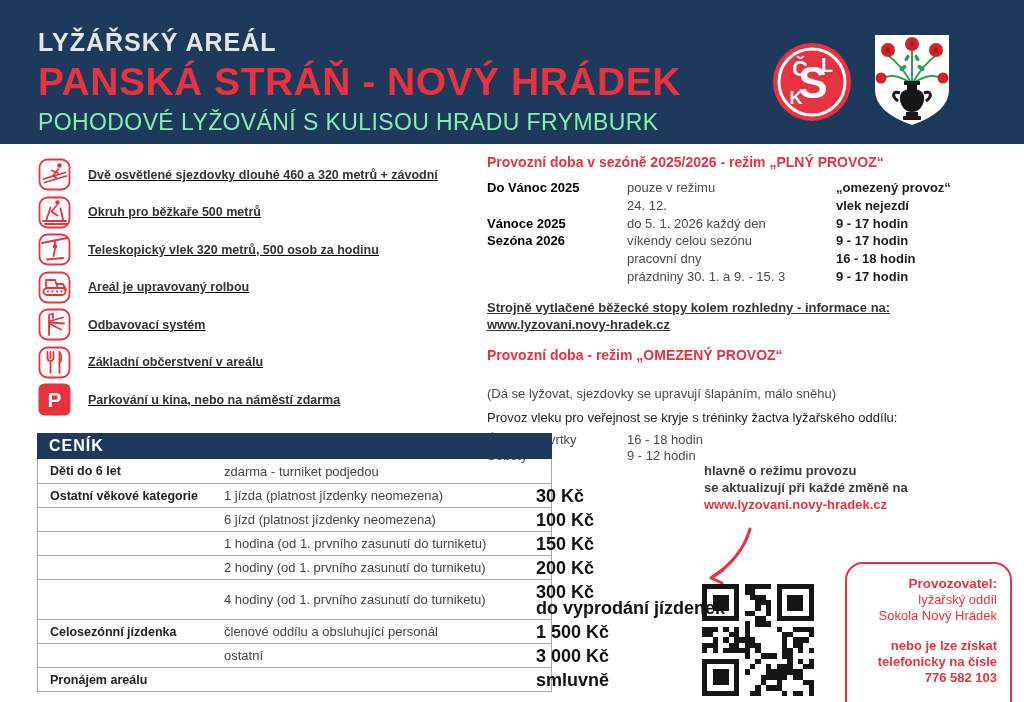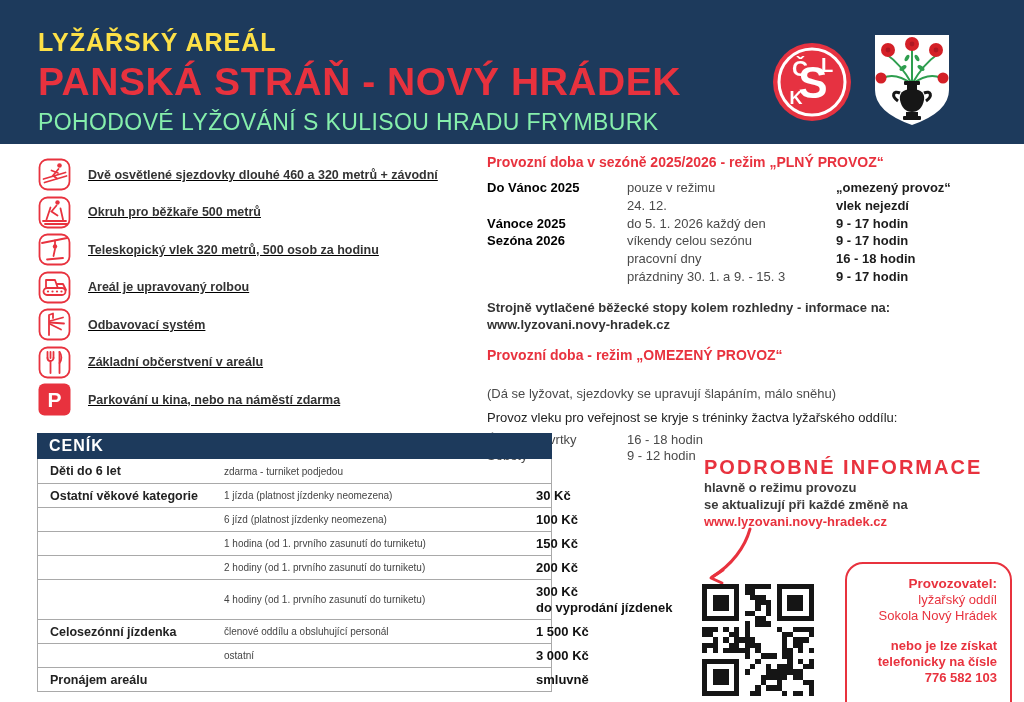--- a/index.html
+++ b/index.html
@@ -4,56 +4,56 @@
 <style>
   * { margin:0; padding:0; box-sizing:border-box; }
   html,body { background:#888; }
   #poster {
     position:relative; width:1024px; height:702px; background:#ffffff;
     font-family:"Liberation Sans", sans-serif; overflow:hidden; margin:0 auto;
   }
   
   #banner { position:absolute; left:0; top:0; width:1024px; height:144px; background:#1d3a5c; }
   #banner-text { position:absolute; left:38px; top:28px; }
-  .b-sup  { color:#fde047; font-size:25px; font-weight:700; letter-spacing:1px; }
+  .b-sup  { color:#e5e5e5; font-size:25px; font-weight:700; letter-spacing:1px; }
   .b-main { color:#e8323e; font-size:39px; font-weight:800; letter-spacing:.5px; margin-top:3px; white-space:nowrap; }
   .b-sub  { color:#86efac; font-size:23px; font-weight:400; letter-spacing:.4px; margin-top:5px; white-space:nowrap; }
   .logo { position:absolute; }
   #sokol-logo { left:772px; top:42px; }
   #coat-of-arms { left:871px; top:32px; }
   
   #features { position:absolute; left:38px; top:156px; width:440px;text-decoration:underline; }
   .feature { display:flex; align-items:center; height:37.5px; gap:17px; }
   .ficon { width:33px; height:33px; flex:none; }
   .flabel { font-size:12.5px; font-weight:700; color:#333333; white-space:nowrap; }
   
   #right-col { position:absolute; left:487px; top:154px; width:528px; }
   .r-title { color:#e8323e; font-size:14px; font-weight:700; white-space:nowrap; }
   #schedule { display:grid; grid-template-columns:140px 209px 1fr; margin-top:9px; }
   #schedule > div { font-size:13px; line-height:17.8px; white-space:nowrap; }
   .sp { font-weight:700; color:#000000; }
   .sd { color:#4a4a4a; }
   .st { font-weight:700; color:#1c1c1c; }
-  #tracks { margin-top:13px; font-size:13px; font-weight:700; color:#333333; line-height:17px; }
+  #tracks { margin-top:13px; font-size:13px; font-weight:700; color:#333333; line-height:17px;text-decoration:underline; }
   #tracks .url { color:#333333; }
   #limited { margin-top:14px; }
   .l-note { font-size:13px; color:#4a4a4a; margin-top:23px; }
   .l-sub  { font-size:13px; font-weight:400; color:#222222; margin-top:9px; }
   #limited-rows { display:grid; grid-template-columns:140px 1fr; margin-top:7px; }
   #limited-rows > div { font-size:13px; color:#4a4a4a; line-height:16.5px; }
   
   #pricing { position:absolute; left:37px; top:433px; width:515px; }
   #price-bar { height:26px; background:#1d3a5c; color:#ffffff; font-size:16px; font-weight:700;
                letter-spacing:1px; display:flex; align-items:center; padding-left:12px; }
   #price-table { border:1px solid #a9a9a9; border-top:none; }
   .prow { display:grid; grid-template-columns:186px 312px 1fr; align-items:center; padding:3.5px 0; min-height:24px; }
   .prow + .prow { border-top:1px solid #a9a9a9; }
   .pc1 { padding-left:12px; font-size:12.5px; font-weight:700; color:#222222; white-space:nowrap; }
-  .pc2 { font-size:10px; color:#444444; white-space:nowrap; }
-  .pc3 { font-size:13px;  font-weight:700; color:#111111; line-height:16px; white-space:nowrap; }
+  .pc2 { font-size:13px; color:#444444; white-space:nowrap; }
+  .pc3 { font-size:18px;  font-weight:700; color:#111111; line-height:16px; white-space:nowrap; }
   
   #details { position:absolute; left:704px; top:456px; width:310px; }
   .d-title { color:#e8323e; font-size:20px; font-weight:700; letter-spacing:2px; white-space:nowrap; }
   .d-line  { font-size:13px; font-weight:700; color:#3b3b3b; line-height:17px; }
   .d-line:first-of-type { margin-top:6px; }
   .d-url   { font-size:13px; font-weight:700; color:#e8323e; line-height:17px; }
   #arrow { position:absolute; left:698px; top:527px; }
   #qr { position:absolute; left:702px; top:584px; width:112px; height:112px; }
   #operator-box { position:absolute; left:845px; top:562px; width:167px; height:174px;
                   border:2px solid #e8323e; border-radius:18px; padding:12px 13px 0 6px;
@@ -327,21 +327,20 @@
       </div>
       <div class="prow">
         <div class="pc1">Pronájem areálu</div>
         <div class="pc2"></div>
         <div class="pc3">smluvně</div>
       </div>
     </div>
   </div>
 
   <div id="details">
-    <div class="d-title">PODROBNÉ INFORMACE</div>
     <div class="d-line">hlavně o režimu provozu</div>
     <div class="d-line">se aktualizují při každé změně na</div>
     <div class="d-url">www.lyzovani.novy-hradek.cz</div>
   </div>
 
   <div id="arrow">
     <svg width="62" height="58" viewBox="0 0 62 58" fill="none" stroke="#e8323e" stroke-width="3" stroke-linecap="round" stroke-linejoin="round">
       <path d="M52 2 C47 20 34 38 14 50"></path>
       <path d="M25 43 L13 51 L24 56"></path>
     </svg>

